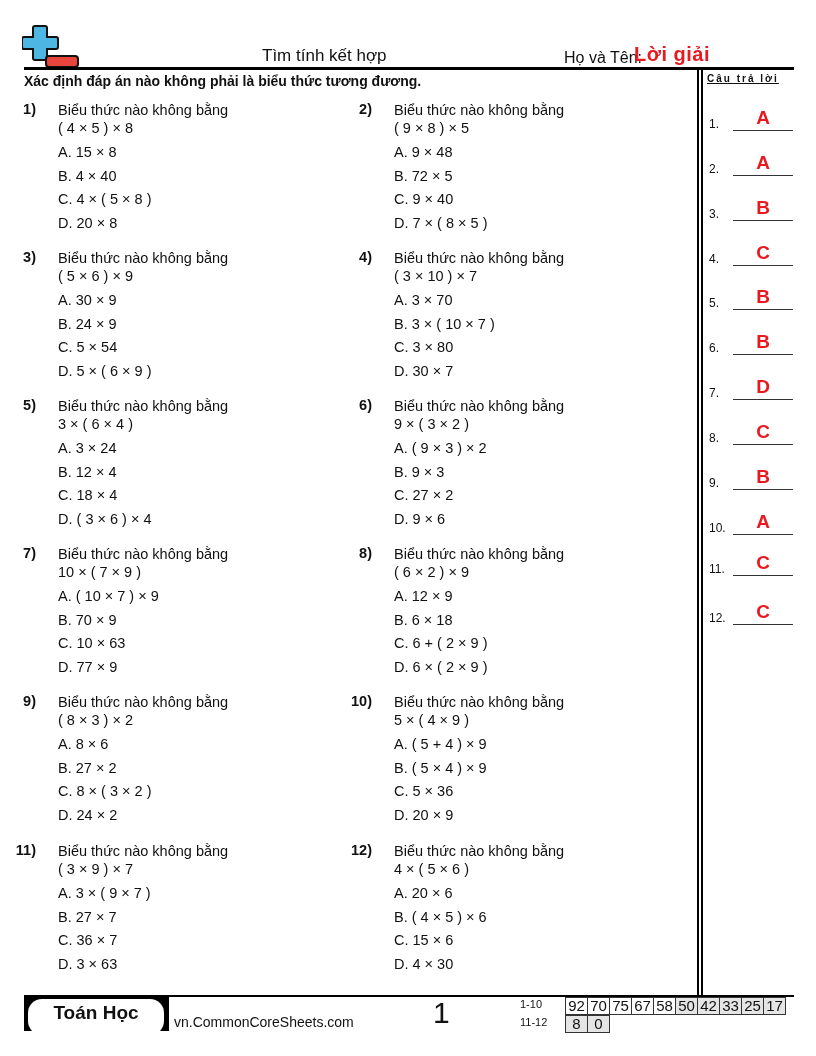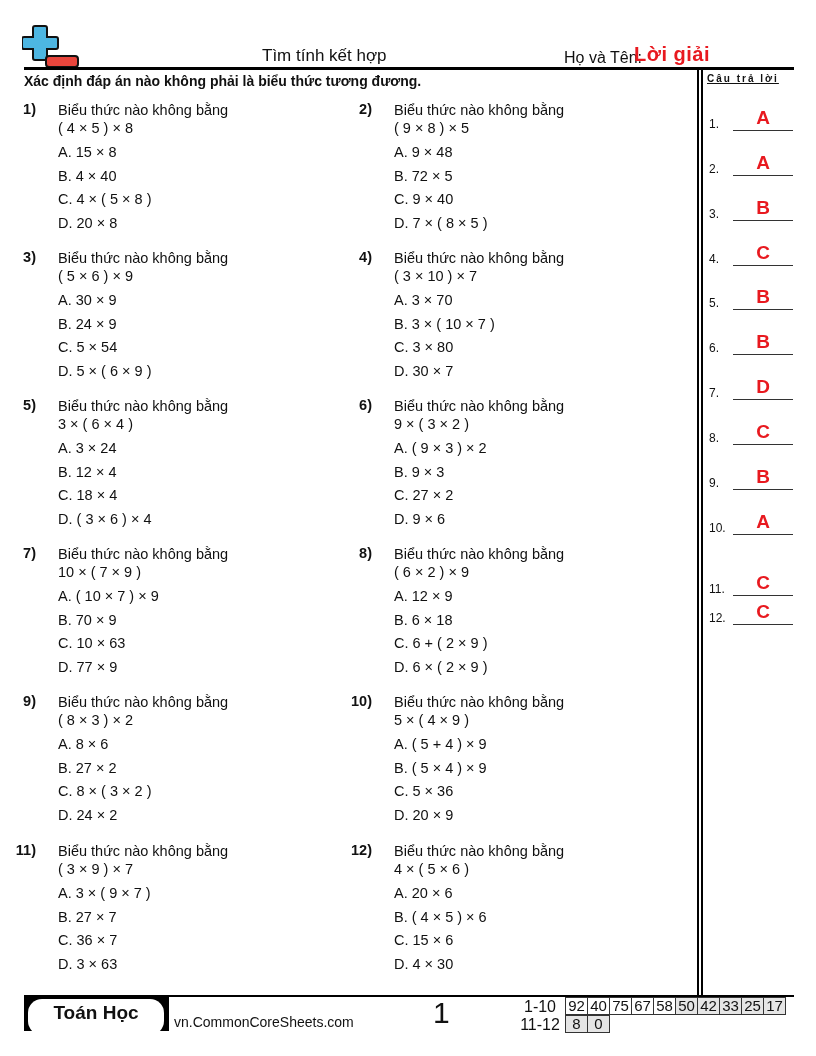--- a/index.html
+++ b/index.html
@@ -21,21 +21,21 @@
   .q .gap { height:4px; }
   .ans { position:absolute; left:709px; width:84px; height:24px; }
   .ans .n { position:absolute; left:0; bottom:0; font-size:12px; }
   .ans .u { position:absolute; left:24px; right:0; bottom:0; border-bottom:1px solid #333; }
   .ans .v { position:absolute; left:24px; right:0; bottom:2px; text-align:center; color:#e8191f; font-weight:bold; font-size:19px; }
   .botline { position:absolute; left:24px; top:995px; width:770px; height:2px; background:#000; }
   .brand-box { position:absolute; left:24px; top:995px; width:145px; height:36px; background:#000; }
   .brand-pill { position:absolute; left:28px; top:999px; width:136px; height:36px; background:#fff; border-radius:14px; text-align:center; line-height:28px; font-weight:bold; font-size:19px; }
   .site { position:absolute; left:174px; top:1014px; font-size:14px; }
   .page { position:absolute; left:433px; top:996px; font-size:30px; }
-  .score-label { position:absolute; font-size:16px; text-align:center; width:40px; }
+  .score-label { position:absolute; font-size:11px; text-align:left; width:40px; }
   .score-row { position:absolute; display:flex; }
   .score-row .c { width:21px; height:16px; border:1px solid #333; margin-left:-1px; font-size:15px; text-align:center; line-height:16px; background:#fff; }
   .score-row .c.b { background:#e5e5e5; }
 </style>
 </head>
 <body>
 
 <div class="logo">
   <svg width="58" height="46" viewBox="0 0 58 46">
     <path d="M13 2 h10 a2 2 0 0 1 2 2 v9 h9 a2 2 0 0 1 2 2 v8 a2 2 0 0 1 -2 2 h-9 v9 a2 2 0 0 1 -2 2 h-10 a2 2 0 0 1 -2 -2 v-9 h-9 a2 2 0 0 1 -2 -2 v-8 a2 2 0 0 1 2 -2 h9 v-9 a2 2 0 0 1 2 -2z" fill="#4db6e2" stroke="#111" stroke-width="2"></path>
@@ -239,41 +239,41 @@
 <div class="ans" style="top:466px">
     <span class="n">9.</span>
     <span class="u"></span>
     <span class="v">B</span>
   </div>
 <div class="ans" style="top:511px">
     <span class="n">10.</span>
     <span class="u"></span>
     <span class="v">A</span>
   </div>
-<div class="ans" style="top:572px">
+<div class="ans" style="top:552px">
     <span class="n">11.</span>
     <span class="u"></span>
     <span class="v">C</span>
   </div>
 <div class="ans" style="top:601px">
     <span class="n">12.</span>
     <span class="u"></span>
     <span class="v">C</span>
   </div>
 
 <div class="botline"></div>
 <div class="brand-box"></div>
 <div class="brand-pill">Toán Học</div>
 <div class="site">vn.CommonCoreSheets.com</div>
 <div class="page">1</div>
 
 <div class="score-label" style="left:520px;top:998px">1-10</div>
 <div class="score-row" style="left:566px;top:997px">
   <div class="c">92</div>
-  <div class="c">40</div>
+  <div class="c">70</div>
   <div class="c">75</div>
   <div class="c">67</div>
   <div class="c">58</div>
   <div class="c b">50</div>
   <div class="c b">42</div>
   <div class="c b">33</div>
   <div class="c b">25</div>
   <div class="c b">17</div>
 </div>
 <div class="score-label" style="left:520px;top:1016px">11-12</div>

